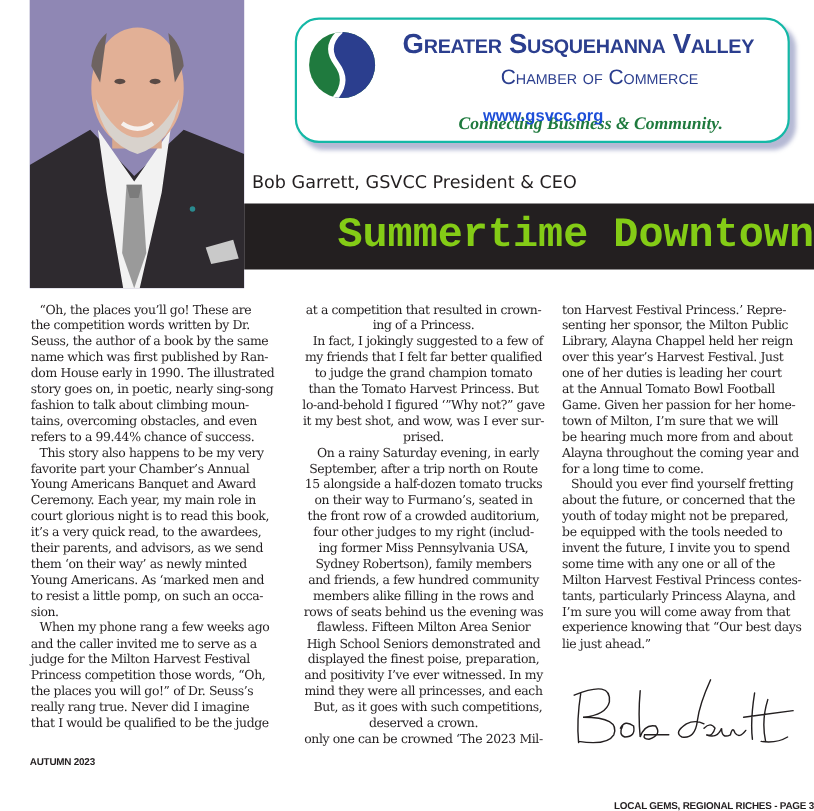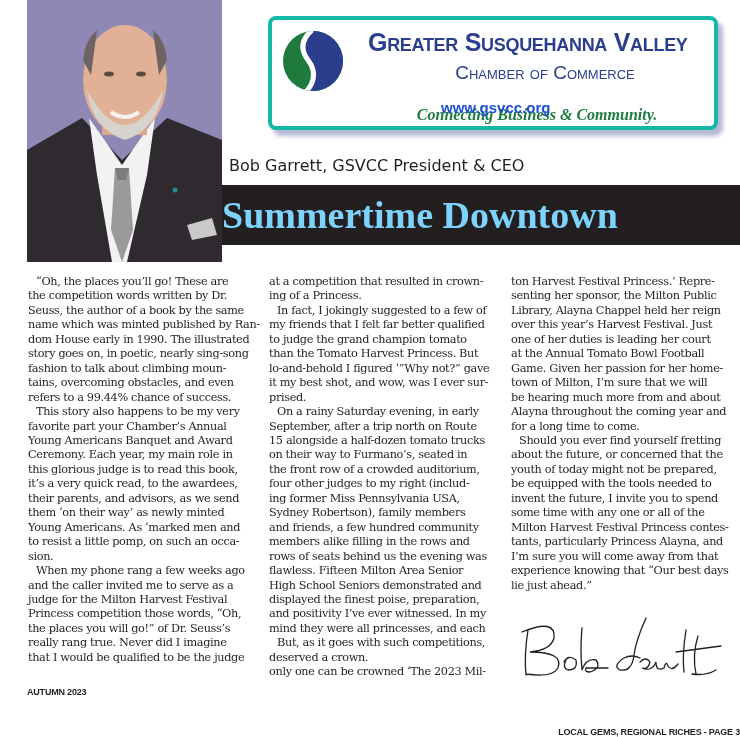--- a/index.html
+++ b/index.html
@@ -3,36 +3,36 @@
 <meta charset="utf-8">
 <style>
   html, body { margin:0; padding:0; background:#ffffff; }
   body { width:740px; height:737px; position:relative; overflow:hidden; font-family:"DejaVu Serif", serif; color:#231f20; }
 
   
   .portrait { position:absolute; left:27px; top:0; width:195px; height:262px; background:#8f87b4; overflow:hidden; }
   .portrait svg { display:block; }
 
   
-  .logo-box { position:absolute; left:268px; top:16px; width:450px; height:114px; border:4px solid #14b8a6; border-radius:8px; background:#fff; box-shadow:5px 6px 4px rgba(90,100,160,0.45); box-sizing:border-box; }
+  .logo-box { position:absolute; left:268px; top:16px; width:450px; height:114px; border:2px solid #14b8a6; border-radius:22px; background:#fff; box-shadow:5px 6px 4px rgba(90,100,160,0.45); box-sizing:border-box; }
   .logo-mark { position:absolute; left:10px; top:10px; width:62px; height:62px; }
   .logo-title { position:absolute; left:96px; top:8px; font-family:"Liberation Sans", sans-serif; font-weight:bold; font-size:25px; color:#2b3e8e; letter-spacing:-0.3px; white-space:nowrap; font-variant:small-caps; }
   .logo-sub { position:absolute; left:0; width:100%; top:42px; text-align:center; padding-left:104px; box-sizing:border-box; font-family:"Liberation Sans", sans-serif; font-size:19px; color:#2b3e8e; font-variant:small-caps; white-space:nowrap; }
   .logo-tagline { position:absolute; left:0; width:100%; top:68px; text-align:center; padding-left:88px; box-sizing:border-box; font-family:"Liberation Serif", serif; font-style:italic; font-weight:bold; font-size:16px; color:#1f7a3e; white-space:nowrap;margin-top:18px; }
   .logo-url { position:absolute; left:169px; top:79px; font-family:"Liberation Sans", sans-serif; font-weight:bold; font-size:15px; color:#1d4ed8; white-space:nowrap; }
 
   
   .byline { position:absolute; left:229px; top:156px; font-family:"DejaVu Sans", sans-serif; font-size:16px; color:#231f20; white-space:nowrap; }
   .banner { position:absolute; left:222px; top:185px; width:518px; height:60px; background:#231f20; }
-  .banner-title { position:absolute; left:0; width:100%; top:8px; text-align:left; font-family:Liberation Serif, serif; font-weight:bold; font-size:38px; color:#7dd3fc; white-space:nowrap; }
+  .banner-title { position:absolute; left:0; width:100%; top:8px; text-align:right; font-family:Liberation Mono, monospace; font-weight:bold; font-size:38px; color:#84cc16; white-space:nowrap; }
 
   
   .col { position:absolute; top:275px; font-family:"DejaVu Serif", serif; font-size:11.3px; line-height:14.45px; color:#231f20; letter-spacing:-0.35px; }
   .col1 { left:28px; width:232px; }
-  .col2 { left:269px; width:232px; }
+  .col2 { left:269px; width:232px;text-align:center; }
   .col3 { left:511px; width:232px; }
   .col .line { display:block; white-space:nowrap; }
   .col .indent { padding-left:8px; }
 
   
   .signature { position:absolute; left:516px; top:610px; width:210px; height:75px; }
 
   
   .footer-left { position:absolute; left:27px; top:687px; font-family:"Liberation Sans", sans-serif; font-weight:bold; font-size:9px; color:#231f20; letter-spacing:-0.2px; }
   .footer-right { position:absolute; right:0px; width:300px; text-align:right; top:727px; font-family:"Liberation Sans", sans-serif; font-weight:bold; font-size:9px; color:#231f20; letter-spacing:-0.2px; }
@@ -94,31 +94,31 @@
 
 <div class="byline">Bob Garrett, GSVCC President &amp; CEO</div>
 <div class="banner">
   <div class="banner-title">Summertime Downtown</div>
 </div>
 
 <div class="col col1">
     <span class="line indent">“Oh, the places you’ll go! These are</span>
     <span class="line">the competition words written by Dr.</span>
     <span class="line">Seuss, the author of  a book by the same</span>
-    <span class="line">name which was minted published by Ran-</span>
+    <span class="line">name which was first published by Ran-</span>
     <span class="line">dom House early in 1990. The illustrated</span>
     <span class="line">story goes on, in poetic, nearly sing-song</span>
     <span class="line">fashion to talk about climbing moun-</span>
     <span class="line">tains, overcoming obstacles, and even</span>
     <span class="line">refers to a 99.44% chance of  success.</span>
     <span class="line indent">This story also happens to be my very</span>
     <span class="line">favorite part your Chamber’s Annual</span>
     <span class="line">Young Americans Banquet and Award</span>
     <span class="line">Ceremony. Each year, my main role in</span>
-    <span class="line">this glorious judge is to read this book,</span>
+    <span class="line">court glorious night is to read this book,</span>
     <span class="line">it’s a very quick read, to the awardees,</span>
     <span class="line">their parents, and advisors, as we send</span>
     <span class="line">them ‘on their way’ as newly minted</span>
     <span class="line">Young Americans. As ‘marked men and</span>
     <span class="line">to resist a little pomp, on such an occa-</span>
     <span class="line">sion.</span>
     <span class="line indent">When my phone rang a few weeks ago</span>
     <span class="line">and the caller invited me to serve as a</span>
     <span class="line">judge for the Milton Harvest Festival</span>
     <span class="line">Princess competition those words, “Oh,</span>

